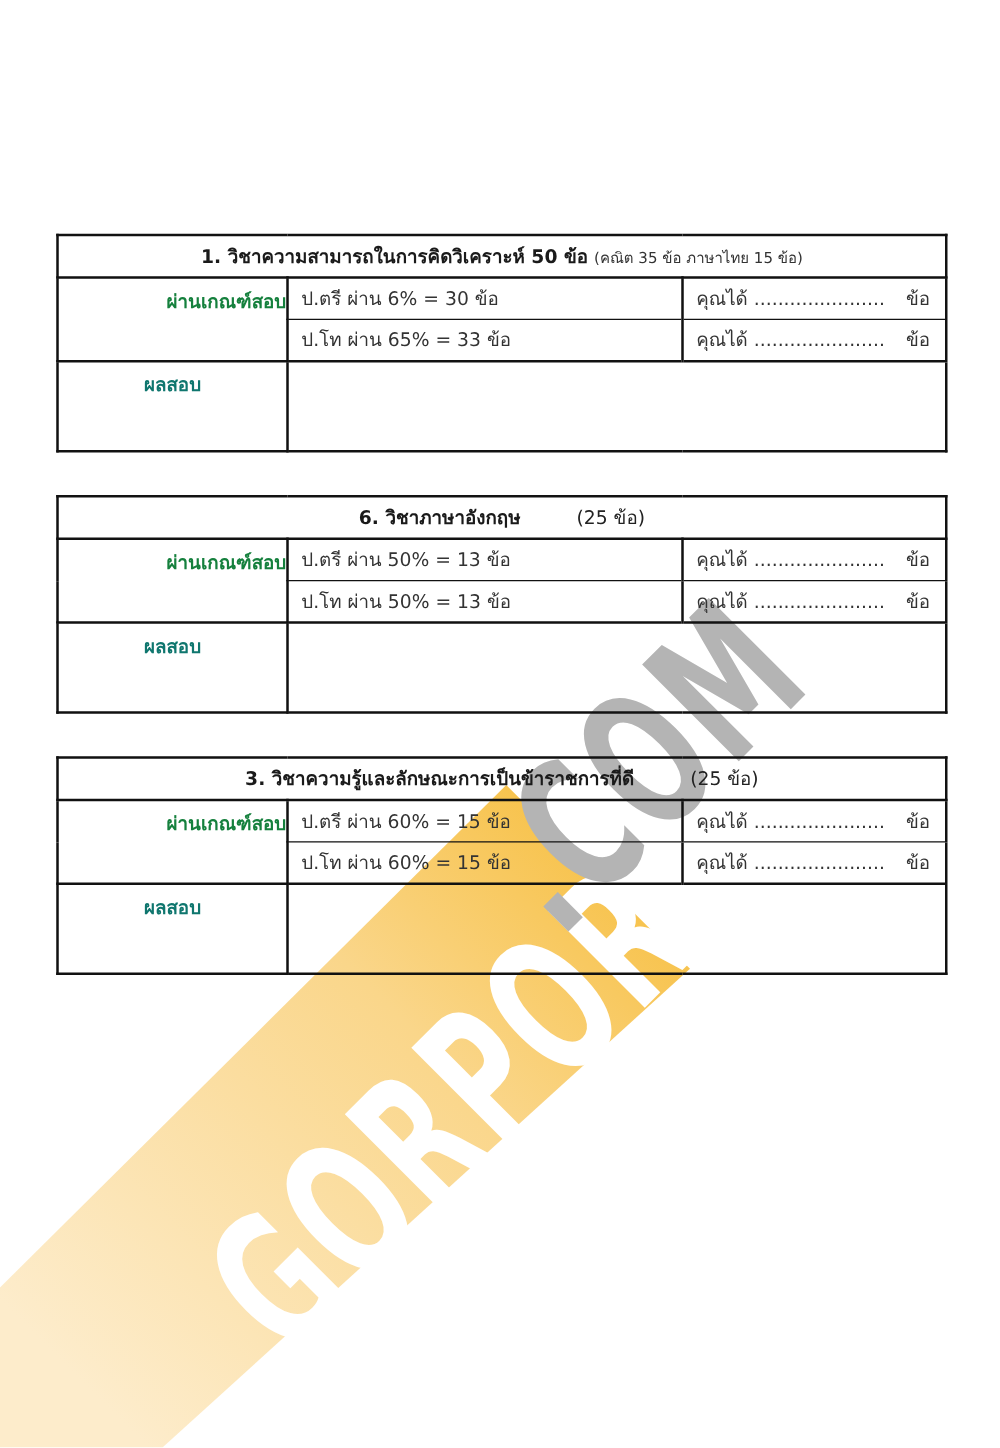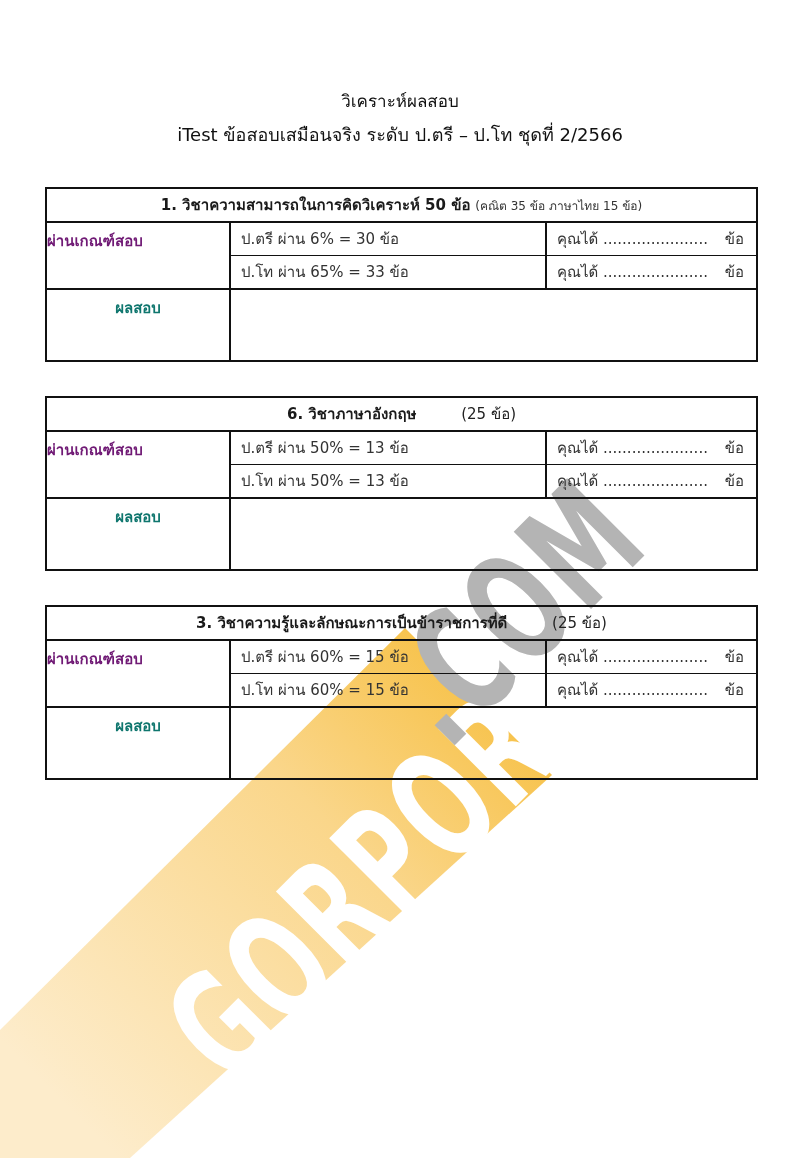--- a/index.html
+++ b/index.html
@@ -53,25 +53,25 @@
       vertical-align: middle;
     }
     td.head {
       text-align: center;
       font-size: 15px;
     }
     td.head .sub-bold { font-weight: bold; }
     td.head .note { font-size: 12px; color: #333; }
     td.head .count { color: #222; margin-left: 40px; }
     td.crit-label {
-      text-align: left;
+      text-align: right;
       vertical-align: top !important;
       padding-top: 6px !important;
       font-weight: bold;
-      color: #701a75;
+      color: #15803d;
     }
     td.result-label {
       text-align: center;
       vertical-align: top !important;
       padding-top: 6px !important;
       height: 64px !important;
       font-weight: bold;
       color: #0f766e;
     }
     td.level {
@@ -112,22 +112,20 @@
   <g transform="translate(232,1090) rotate(-45)" fill="#ffffff">
     <text x="0" y="0" font-family="'DejaVu Sans', sans-serif" font-weight="bold" font-size="150" transform="scale(0.62,1)" letter-spacing="6">GORPOR</text>
   </g>
 
   <g transform="translate(448,752) rotate(-45)" fill="#b4b4b4">
     <text x="0" y="0" font-family="'DejaVu Sans', sans-serif" font-weight="bold" font-size="150" transform="scale(0.62,1)" letter-spacing="6">.COM</text>
   </g>
 </svg>
 
 <div class="page">
-  <div class="title t1">วิเคราะห์ผลสอบ</div>
-  <div class="title t2">iTest ข้อสอบเสมือนจริง ระดับ ป.ตรี – ป.โท ชุดที่ 2/2566</div>
 
   <table class="score t1-pos">
     <colgroup>
         <col style="width:184px">
         <col style="width:316px">
         <col style="width:211px">
       </colgroup>
     <tbody>
         <tr>
       <td class="head" colspan="3">

